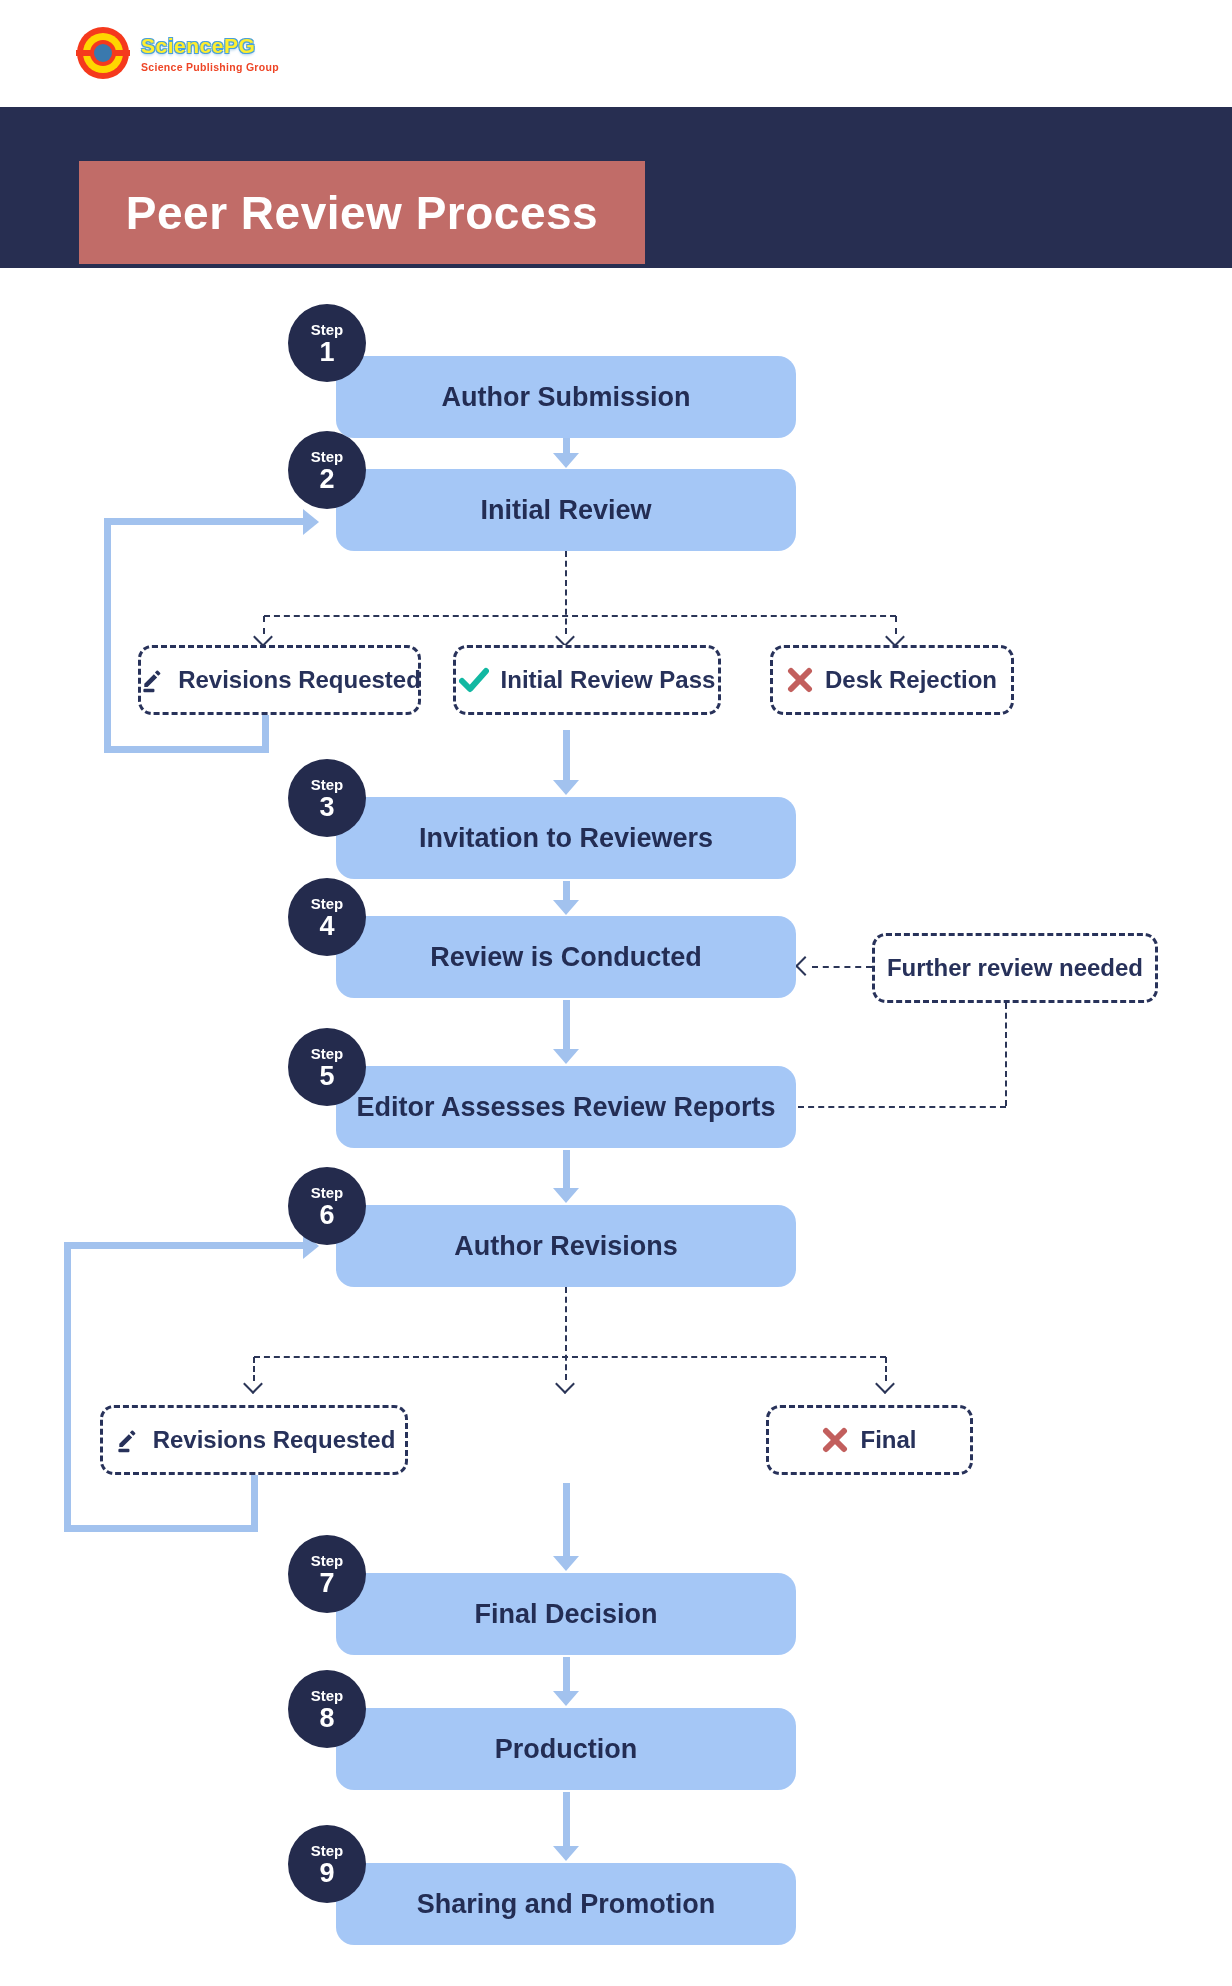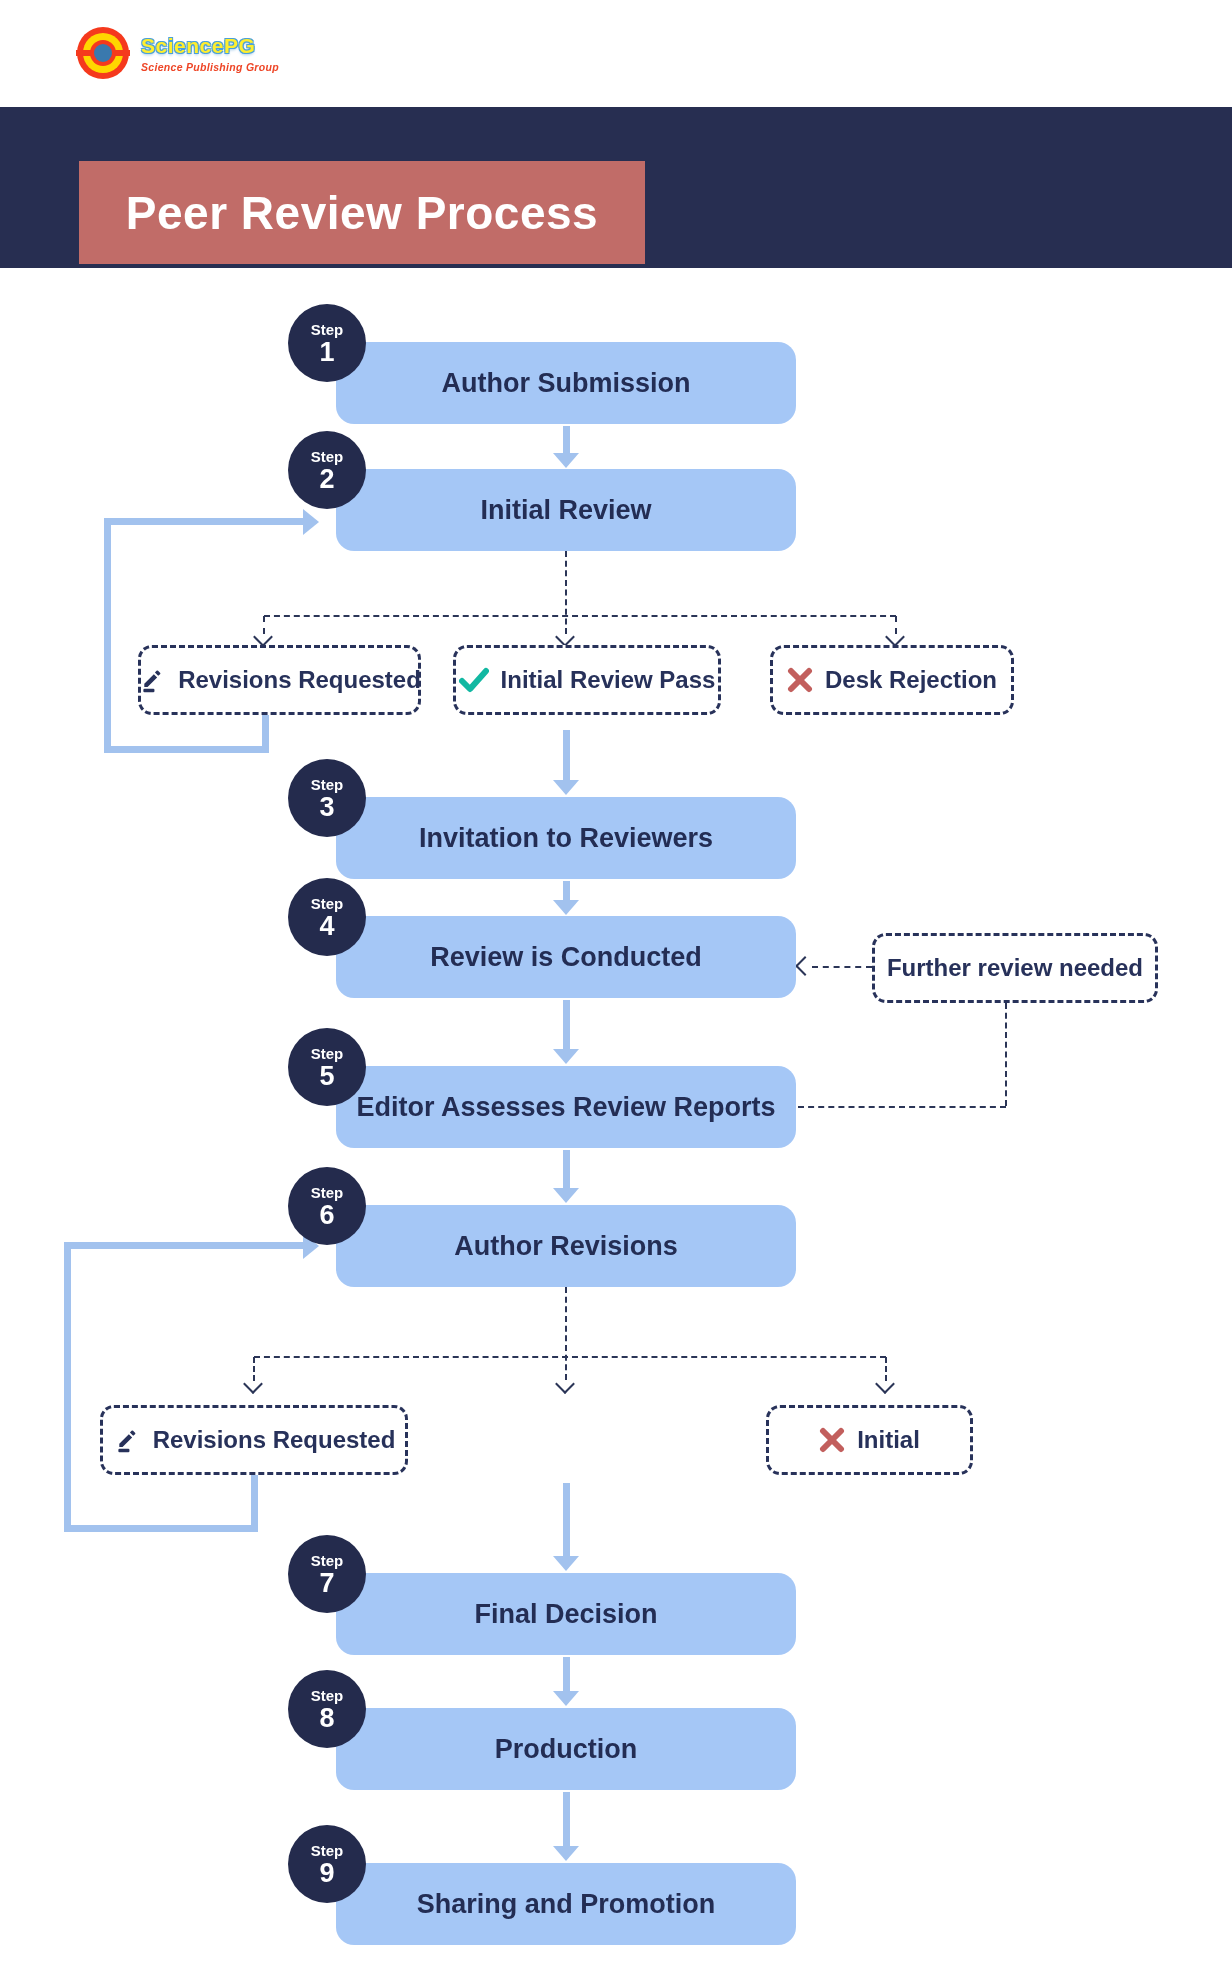--- a/index.html
+++ b/index.html
@@ -4,21 +4,21 @@
 <style>
   html,body{margin:0;padding:0;background:#fff;}
   .canvas{position:relative;width:1232px;height:1986px;background:#ffffff;overflow:hidden;
           font-family:"Liberation Sans",sans-serif;}
 
   
   .topbar{position:absolute;left:0;top:0;width:1156px;height:107px;background:#ffffff;}
   .logo-wrap{position:absolute;left:76px;top:26px;display:flex;align-items:center;gap:11px;}
   .brand{font-size:21px;font-weight:800;color:#ffee2e;letter-spacing:.5px;
          text-shadow:-1px -1px 0 #4aa0d8,1px -1px 0 #4aa0d8,-1px 1px 0 #4aa0d8,1px 1px 0 #4aa0d8,0 2px 3px #9fc6e8;}
-  .tagline{font-size:10.5px;font-weight:700;color:#ee4526;margin-top:3px;letter-spacing:.3px;font-style:italic;}
+  .tagline{font-size:10.5px;font-weight:700;color:#ee4526;margin-top:3px;letter-spacing:.3px;}
 
   .navband{position:absolute;left:0;top:107px;width:1232px;height:161px;background:#272e51;}
   .titlebox{position:absolute;left:79px;top:161px;width:566px;height:103px;background:#c16c68;
             display:flex;align-items:center;justify-content:center;}
   .titlebox h1{margin:0;color:#ffffff;font-size:46px;font-weight:800;letter-spacing:.5px;}
 
   
   .sbox{position:absolute;left:336px;width:460px;height:82px;background:#a5c7f6;border-radius:18px;
         display:flex;align-items:center;justify-content:center;z-index:2;}
   .sbox span{color:#232d54;font-size:27px;font-weight:800;}
@@ -148,28 +148,28 @@
       <path fill="#27315a" d="M5.4 15.2V18h2.8l8.2-8.2-2.8-2.8-8.2 8.2zM18.9 7.1a.9.9 0 0 0 0-1.3l-1.7-1.7a.9.9 0 0 0-1.3 0l-1.4 1.4 2.8 2.8 1.6-1.2z"></path>
       <rect x="4.6" y="19.6" width="9.5" height="3" rx="1" fill="#27315a"></rect>
     </svg>
     <span>Revisions Requested</span>
   </div>
   <div class="optbox" style="left:766px;top:1405px;width:207px;">
     <svg class="icn" width="26" height="26" viewBox="0 0 26 26">
       <line x1="4" y1="4" x2="22" y2="22" stroke="#c25f5d" stroke-width="6" stroke-linecap="round"></line>
       <line x1="22" y1="4" x2="4" y2="22" stroke="#c25f5d" stroke-width="6" stroke-linecap="round"></line>
     </svg>
-    <span>Initial</span>
+    <span>Final</span>
   </div>
 
   <div class="sbadge" style="top:304px;">
     <span class="w">Step</span>
     <span class="n">1</span>
   </div>
-  <div class="sbox" style="top:342px;justify-content:center;">
+  <div class="sbox" style="top:356px;justify-content:center;">
     <span>Author Submission</span>
   </div>
 
   <div class="sbadge" style="top:431px;">
     <span class="w">Step</span>
     <span class="n">2</span>
   </div>
   <div class="sbox" style="top:469px;">
     <span>Initial Review</span>
   </div>

